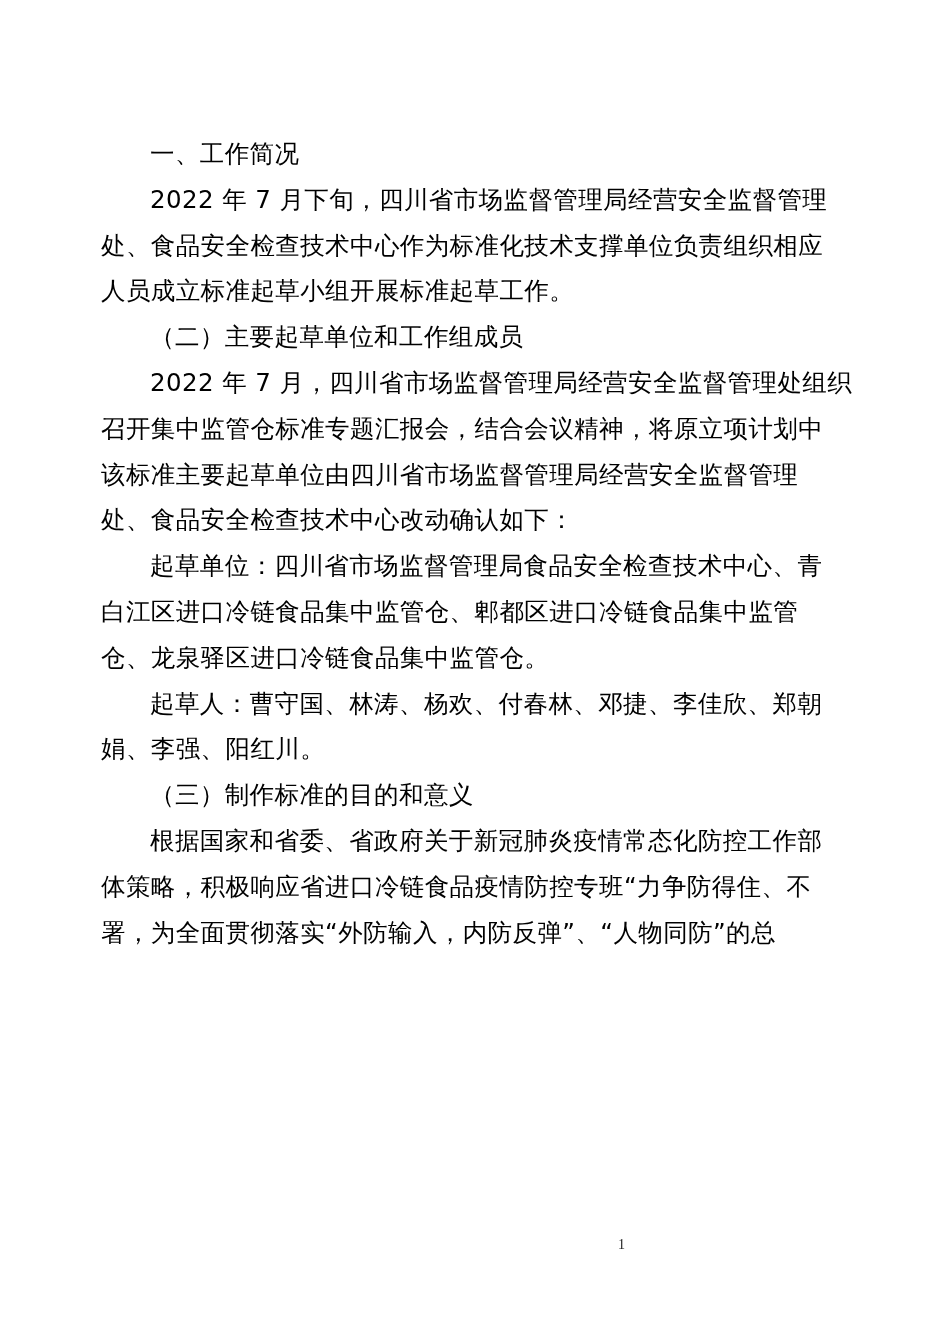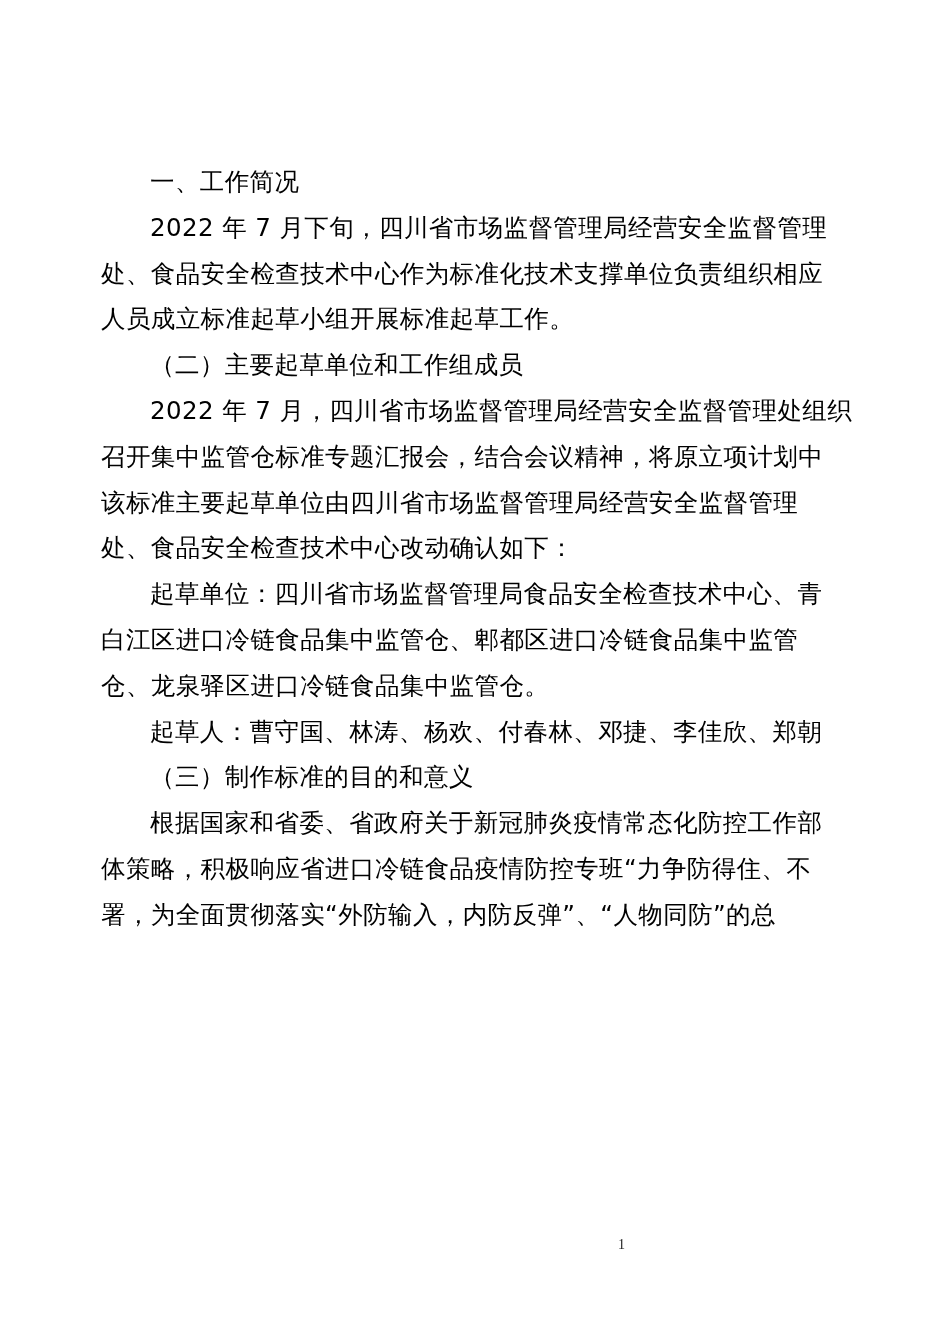--- a/index.html
+++ b/index.html
@@ -21,21 +21,20 @@
     top: 0;
     width: 950px;
     height: 1344px;
     background: #ffffff;
   }
   .content {
     position: absolute;
     left: 101px;
     top: 131px;
     width: 750px;
-    margin-top: 28px;
   }
   .line {
     font-size: 24.5px;
     line-height: 45.8px;
     height: 45.8px;
     white-space: nowrap;
     letter-spacing: 0.4px;
     overflow: visible;
   }
   .indent2 { padding-left: 49px; }
@@ -71,20 +70,21 @@
       <div class="line">该标准主要起草单位由四川省市场监督管理局经营安全监督管理</div>
       <div class="line">处、食品安全检查技术中心改动确认如下：</div>
     </div>
     <div>
       <div class="line indent2">起草单位：四川省市场监督管理局食品安全检查技术中心、青</div>
       <div class="line">白江区进口冷链食品集中监管仓、郫都区进口冷链食品集中监管</div>
       <div class="line">仓、龙泉驿区进口冷链食品集中监管仓。</div>
     </div>
     <div>
       <div class="line indent2">起草人：曹守国、林涛、杨欢、付春林、邓捷、李佳欣、郑朝</div>
+      <div class="line">娟、李强、阳红川。</div>
     </div>
 
     <div class="line indent-sub heading">（三）制作标准的目的和意义</div>
     <div>
       <div class="line indent2">根据国家和省委、省政府关于新冠肺炎疫情常态化防控工作部</div>
       <div class="line">体策略，积极响应省进口冷链食品疫情防控专班“力争防得住、不</div>
       <div class="line">署，为全面贯彻落实“外防输入，内防反弹”、“人物同防”的总</div>
     </div>
 
   </div>

